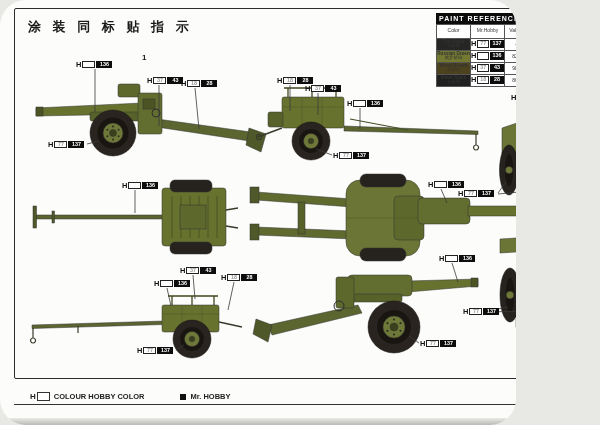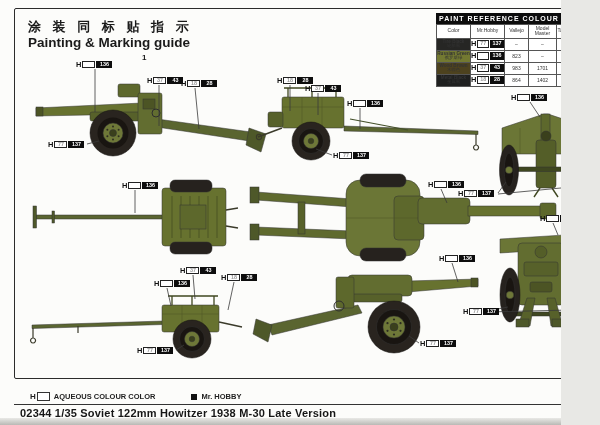--- a/index.html
+++ b/index.html
@@ -1,17 +1,17 @@
 <!DOCTYPE html>
 <html><head>
 <meta charset="utf-8">
 <style>
   html,body{margin:0;padding:0;background:#e8e8e5;}
-  #stage{position:relative;width:561px;height:425px;background:#fcfcfa;overflow:hidden;
-         font-family:"Liberation Sans",sans-serif;color:#1a1a1a;}
+  #stage{position:relative;width:516px;height:425px;background:#fcfcfa;overflow:hidden;
+         font-family:"Liberation Sans",sans-serif;color:#1a1a1a;border-radius:26px;}
   
   #frame{position:absolute;left:14px;top:8px;width:577px;height:369px;
          border:1.6px solid #2b2b2b;border-radius:2px;}
   #page-bottom-edge{position:absolute;left:0;bottom:0;width:600px;height:7px;
          background:linear-gradient(#e9e9e6,#b9b9b5);}
   
   #title-cn{position:absolute;left:28px;top:18px;font-size:13px;font-weight:bold;
             letter-spacing:4px;}
   #title-en{position:absolute;left:28px;top:35px;font-size:13.5px;font-weight:bold;}
   
@@ -51,21 +51,20 @@
           letter-spacing:0.2px;color:#161616;}
 </style>
 </head>
 <body>
 
 <div id="stage">
 
   <div id="frame"></div>
 
   <div id="title-cn">涂 装 同 标 贴 指 示</div>
-  <div id="title-en">Painting &amp; Marking guide</div>
 
   <svg id="art" width="600" height="425" viewBox="0 0 600 425">
 
     <g stroke="#333" stroke-width="0.5">
       <polygon points="150,118 258,133 256,142 150,126" fill="#5a6530"></polygon>
       <polygon points="249,128 266,134 261,152 246,145" fill="#4e5829"></polygon>
       <polygon points="36,108 142,103 142,114 36,116" fill="#67722f"></polygon>
       <rect x="36" y="107" width="7" height="9" fill="#4c5424"></rect>
       <rect x="90" y="112" width="58" height="9" rx="2" fill="#57612a"></rect>
       <rect x="118" y="84" width="22" height="13" rx="2" fill="#5d682c"></rect>
@@ -334,26 +333,25 @@
             <td>–</td>
             <td>–</td>
           </tr>
         </tbody>
     </table>
   </div>
 
   <div id="legend">
     <span class="h">H</span>
     <span class="wb"></span>
-    <span>AQUEOUS COLOUR COLOR</span>
+    <span>COLOUR HOBBY COLOR</span>
     <span class="bsq"></span>
     <span>Mr. HOBBY</span>
   </div>
   <div id="footer-rule"></div>
-  <div id="footer-title">02344 1/35  Soviet 122mm Howitzer 1938 M-30 Late Version</div>
   <div id="page-bottom-edge"></div>
 
 <div class="co" style="left: 76px; top: 60px;">
       <span class="h">H</span>
       <span class="wb"></span>
       <span class="bb">136</span>
     </div>
     <div class="co" style="left: 147px; top: 76px;">
       <span class="h">H</span>
       <span class="wb">37</span>

